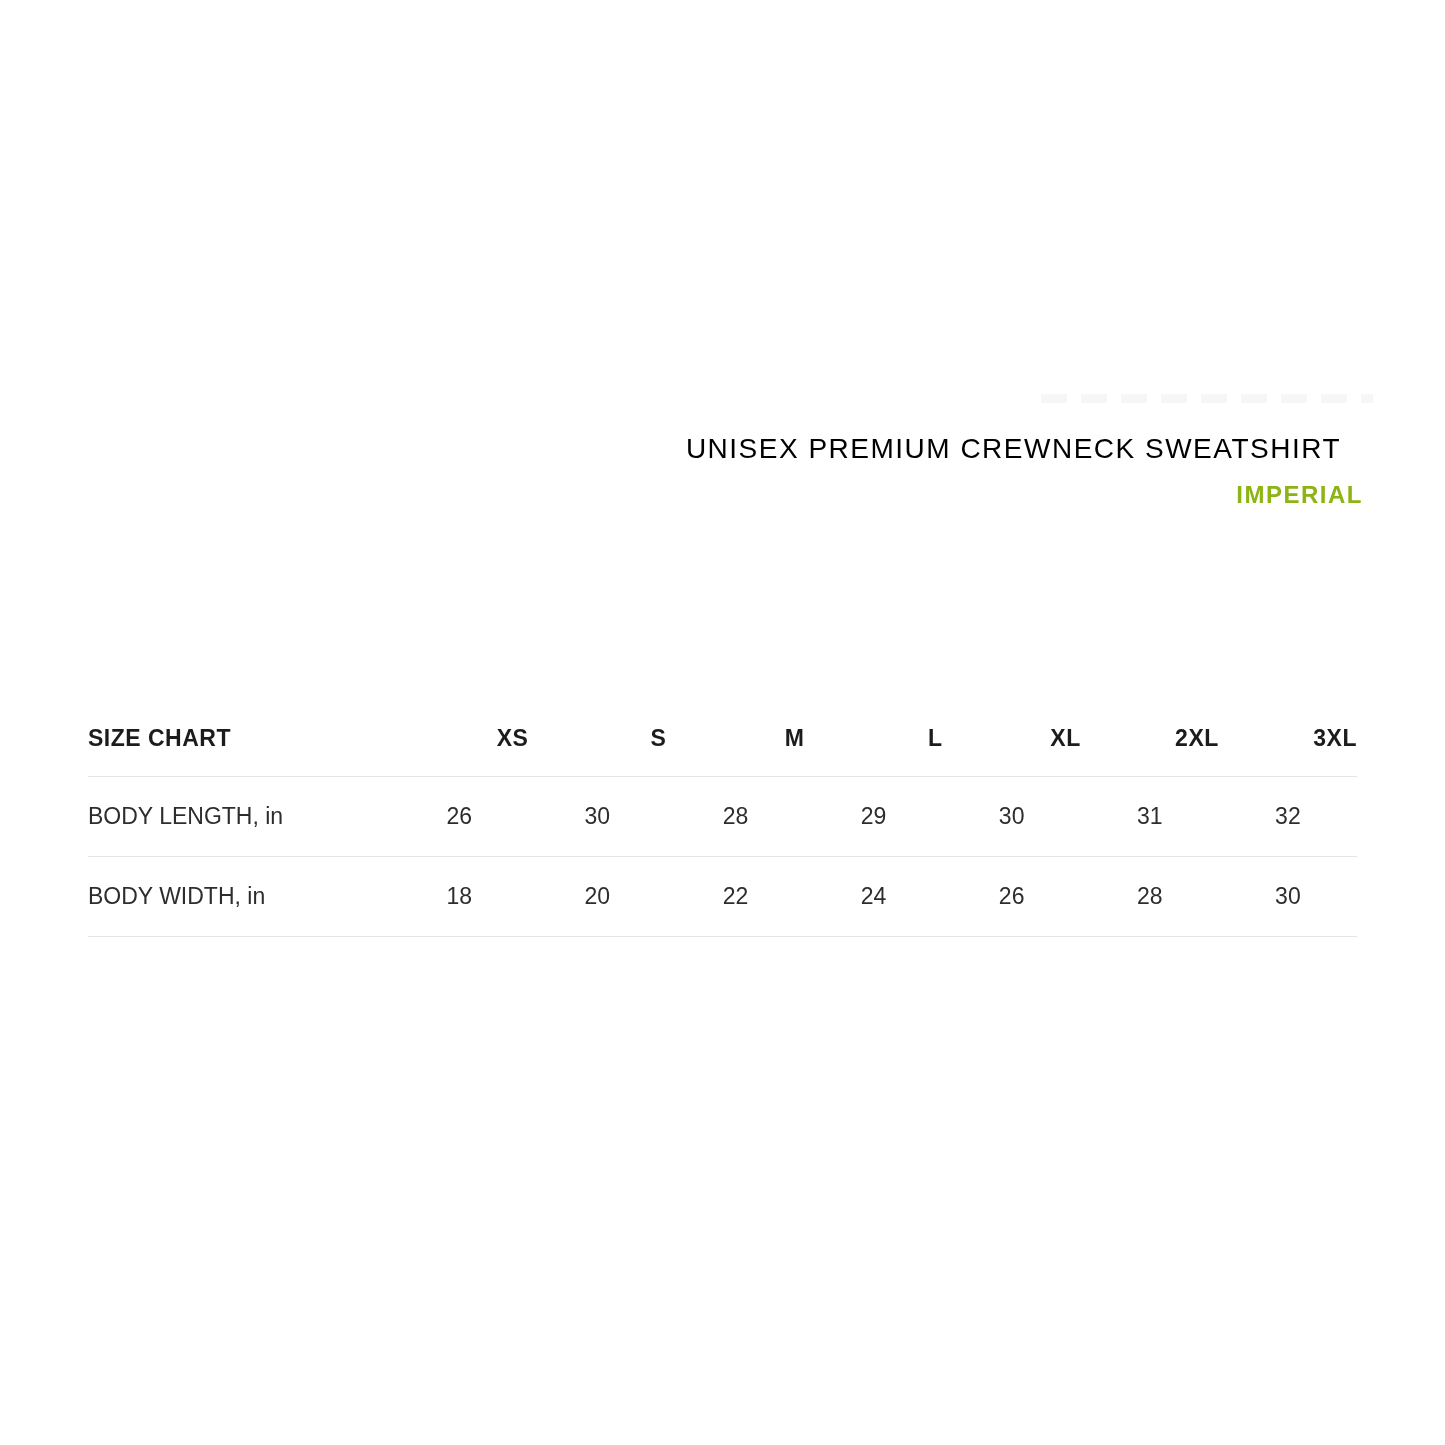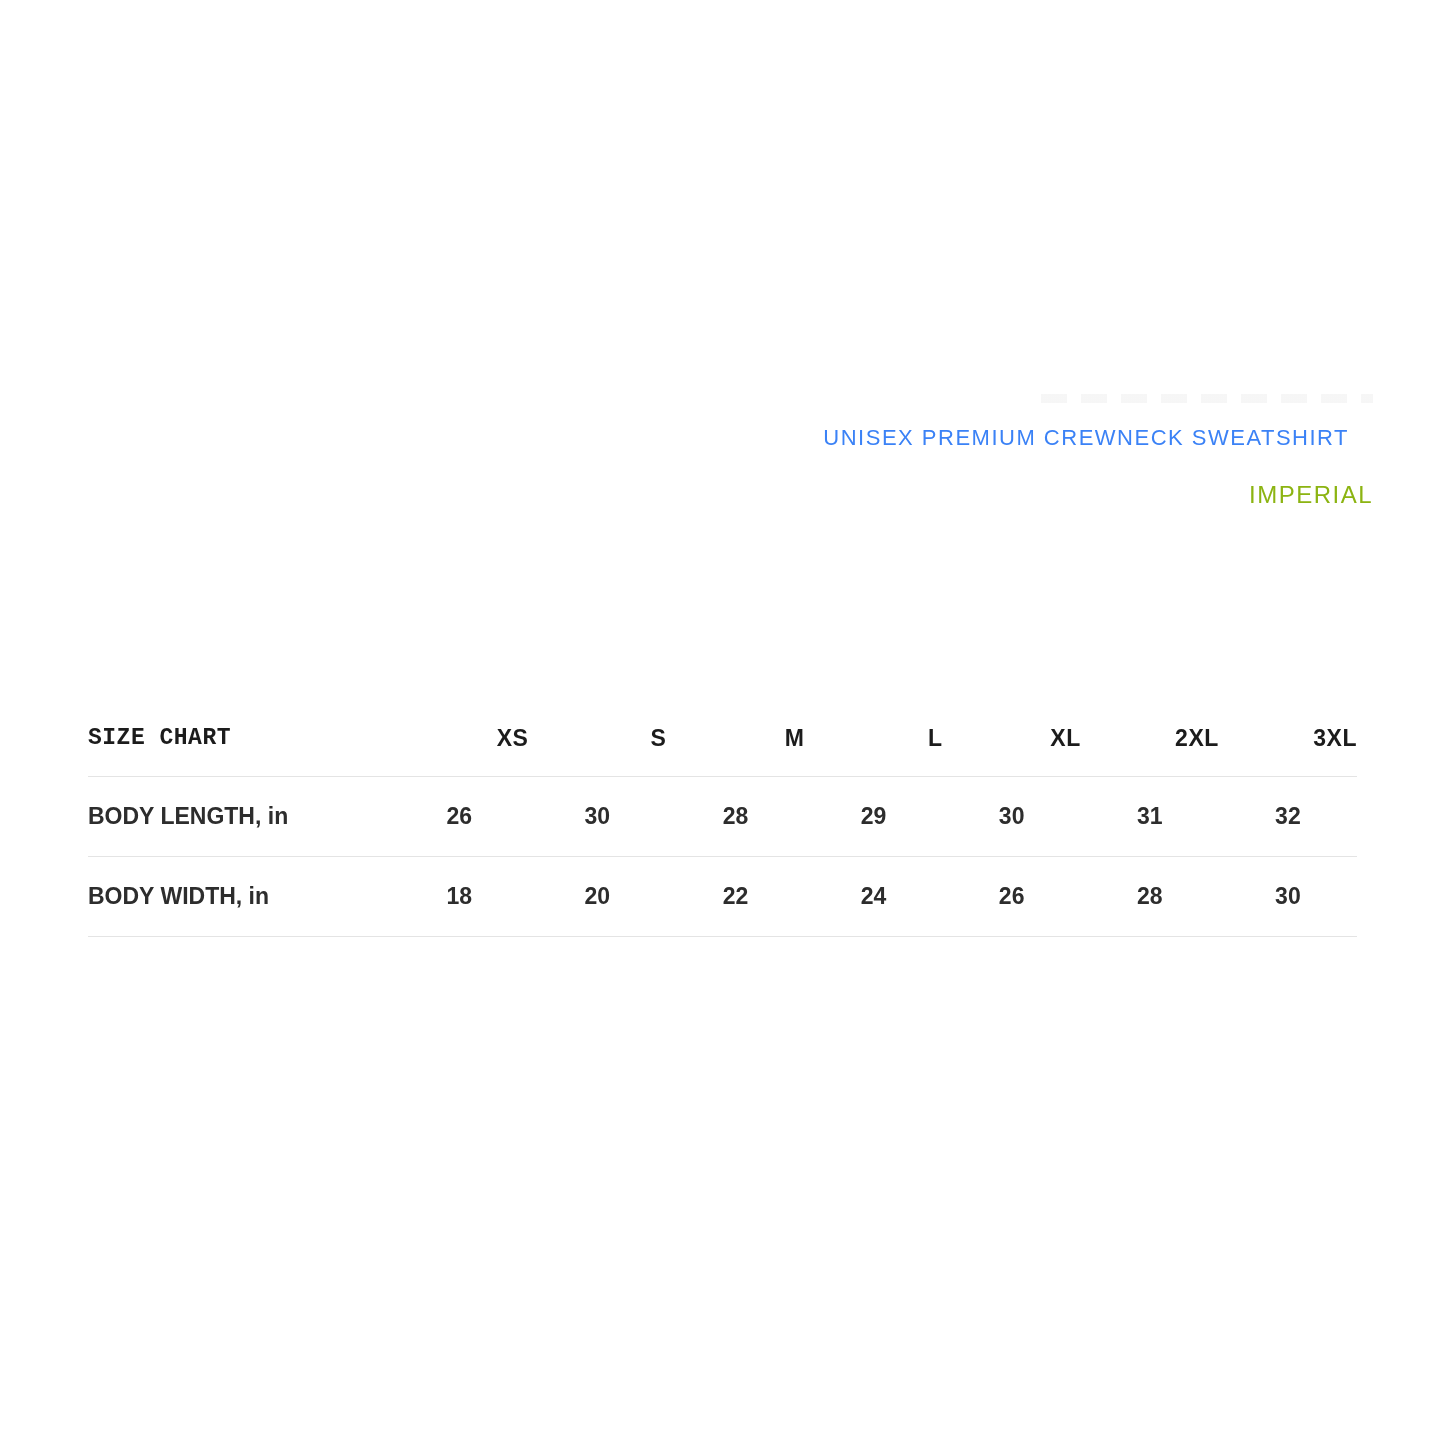--- a/index.html
+++ b/index.html
@@ -27,33 +27,33 @@
       90deg,
       #f4f4f4 0px, #f4f4f4 26px,
       #ffffff 26px, #ffffff 40px
     );
     opacity: 0.8;
   }
   .product-title {
     position: absolute;
     top: 417px;
     right: 88px;
-    margin: 8px;
-    font-size: 22px;
+    margin: 16px;
+    font-size: 28px;
     font-weight: 400;
     letter-spacing: 1.5px;
-    color: #3b82f6;
+    color: #000000;
     white-space: nowrap;
   }
   .units-label {
     position: absolute;
     top: 481px;
-    right: 72px;
+    right: 82px;
     font-size: 24px;
-    font-weight: 400;
+    font-weight: 700;
     letter-spacing: 1.5px;
     color: #8CB412;
     white-space: nowrap;
   }
 
   
   table.size-table {
     position: absolute;
     left: 88px;
     top: 700px;
@@ -72,27 +72,26 @@
     color: #1c1c1c;
     letter-spacing: 0.5px;
     text-align: right;
     vertical-align: middle;
     border-bottom: 1px solid #e4e4e4;
     padding: 0;
   }
   table.size-table th.label-cell {
     text-align: left;
     font-size: 23px;
-    font-family: Liberation Mono, monospace;
   }
   table.size-table td {
     height: 79px;
     text-align: center;
     vertical-align: middle;
-    font-weight: 700;
+    font-weight: 400;
     padding: 0;
     border-bottom: 1px solid #e4e4e4;
   }
   table.size-table td.label-cell {
     text-align: left;
   }
   table.size-table tr.last-row td {
     border-bottom: none;
   }
 </style>

